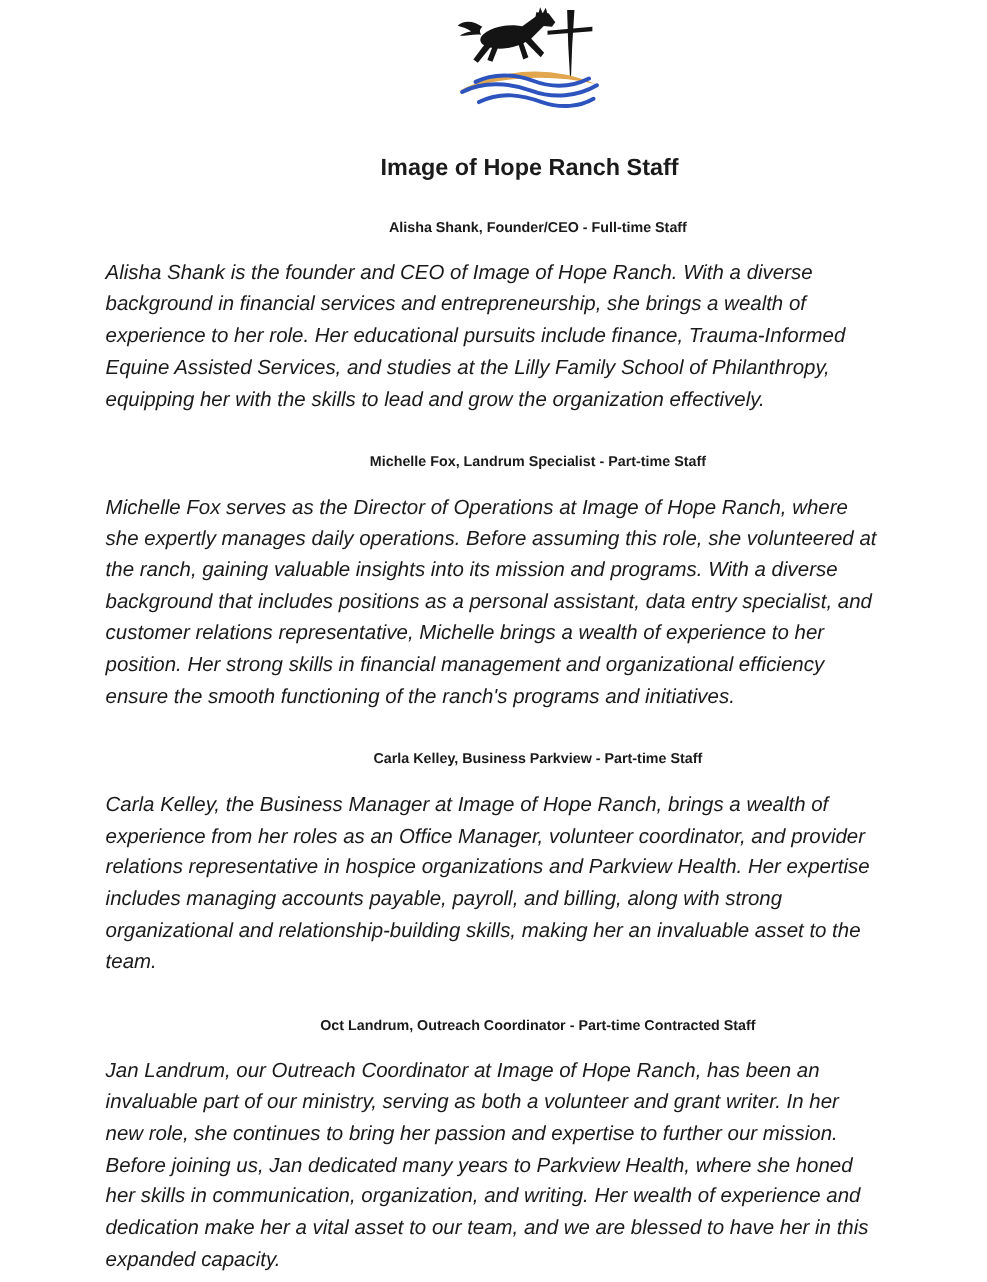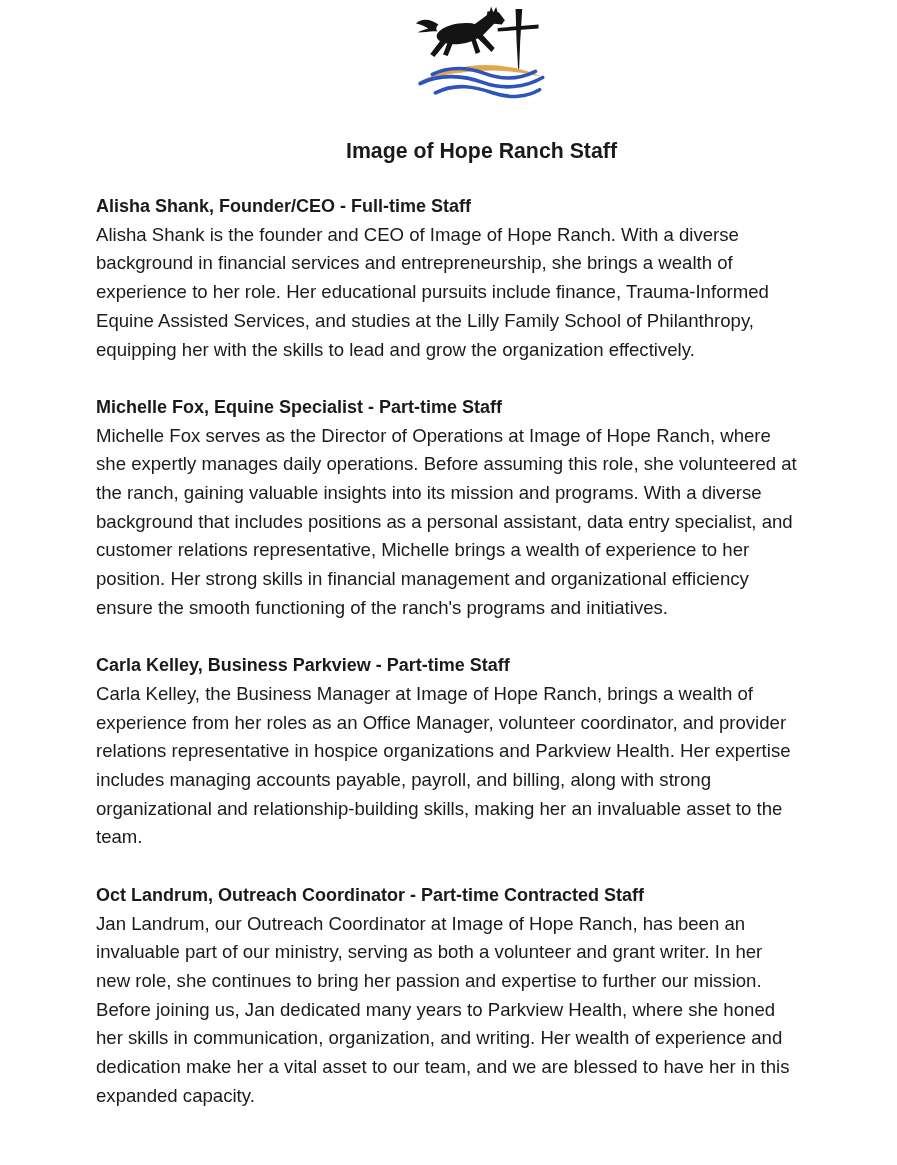--- a/index.html
+++ b/index.html
@@ -21,30 +21,32 @@
     margin-top:32px;
     text-align:center;
     font-size:21.3px;
     font-weight:700;
     line-height:26px;
   }
   .content { width:786px; margin-left:63px; }
   .staff-section { margin-top:28.7px; }
   .staff-section:first-of-type { margin-top:28px; }
   .staff-heading {
-    font-size:18px;
+    font-size:13px;
     font-weight:700;
     line-height:28.7px;
-    margin:0;
+    margin:12px;
+    text-align:center;
   }
   .staff-body {
     font-size:18.6px;
     line-height:28.7px;
     margin:0;
     white-space:pre-line;
+    font-style:italic;
   }
 </style>
 </head>
 <body>
 
 <div class="page">
 
   <div class="logo-wrap">
     <svg viewBox="0 0 260 190">
 
@@ -83,21 +85,21 @@
     <div class="staff-section">
       <h3 class="staff-heading">Alisha Shank, Founder/CEO - Full-time Staff</h3>
       <p class="staff-body">Alisha Shank is the founder and CEO of Image of Hope Ranch. With a diverse
 background in financial services and entrepreneurship, she brings a wealth of
 experience to her role. Her educational pursuits include finance, Trauma-Informed
 Equine Assisted Services, and studies at the Lilly Family School of Philanthropy,
 equipping her with the skills to lead and grow the organization effectively.</p>
     </div>
 
     <div class="staff-section">
-      <h3 class="staff-heading">Michelle Fox, Equine Specialist - Part-time Staff</h3>
+      <h3 class="staff-heading">Michelle Fox, Landrum Specialist - Part-time Staff</h3>
       <p class="staff-body">Michelle Fox serves as the Director of Operations at Image of Hope Ranch, where
 she expertly manages daily operations. Before assuming this role, she volunteered at
 the ranch, gaining valuable insights into its mission and programs. With a diverse
 background that includes positions as a personal assistant, data entry specialist, and
 customer relations representative, Michelle brings a wealth of experience to her
 position. Her strong skills in financial management and organizational efficiency
 ensure the smooth functioning of the ranch's programs and initiatives.</p>
     </div>
 
     <div class="staff-section">

